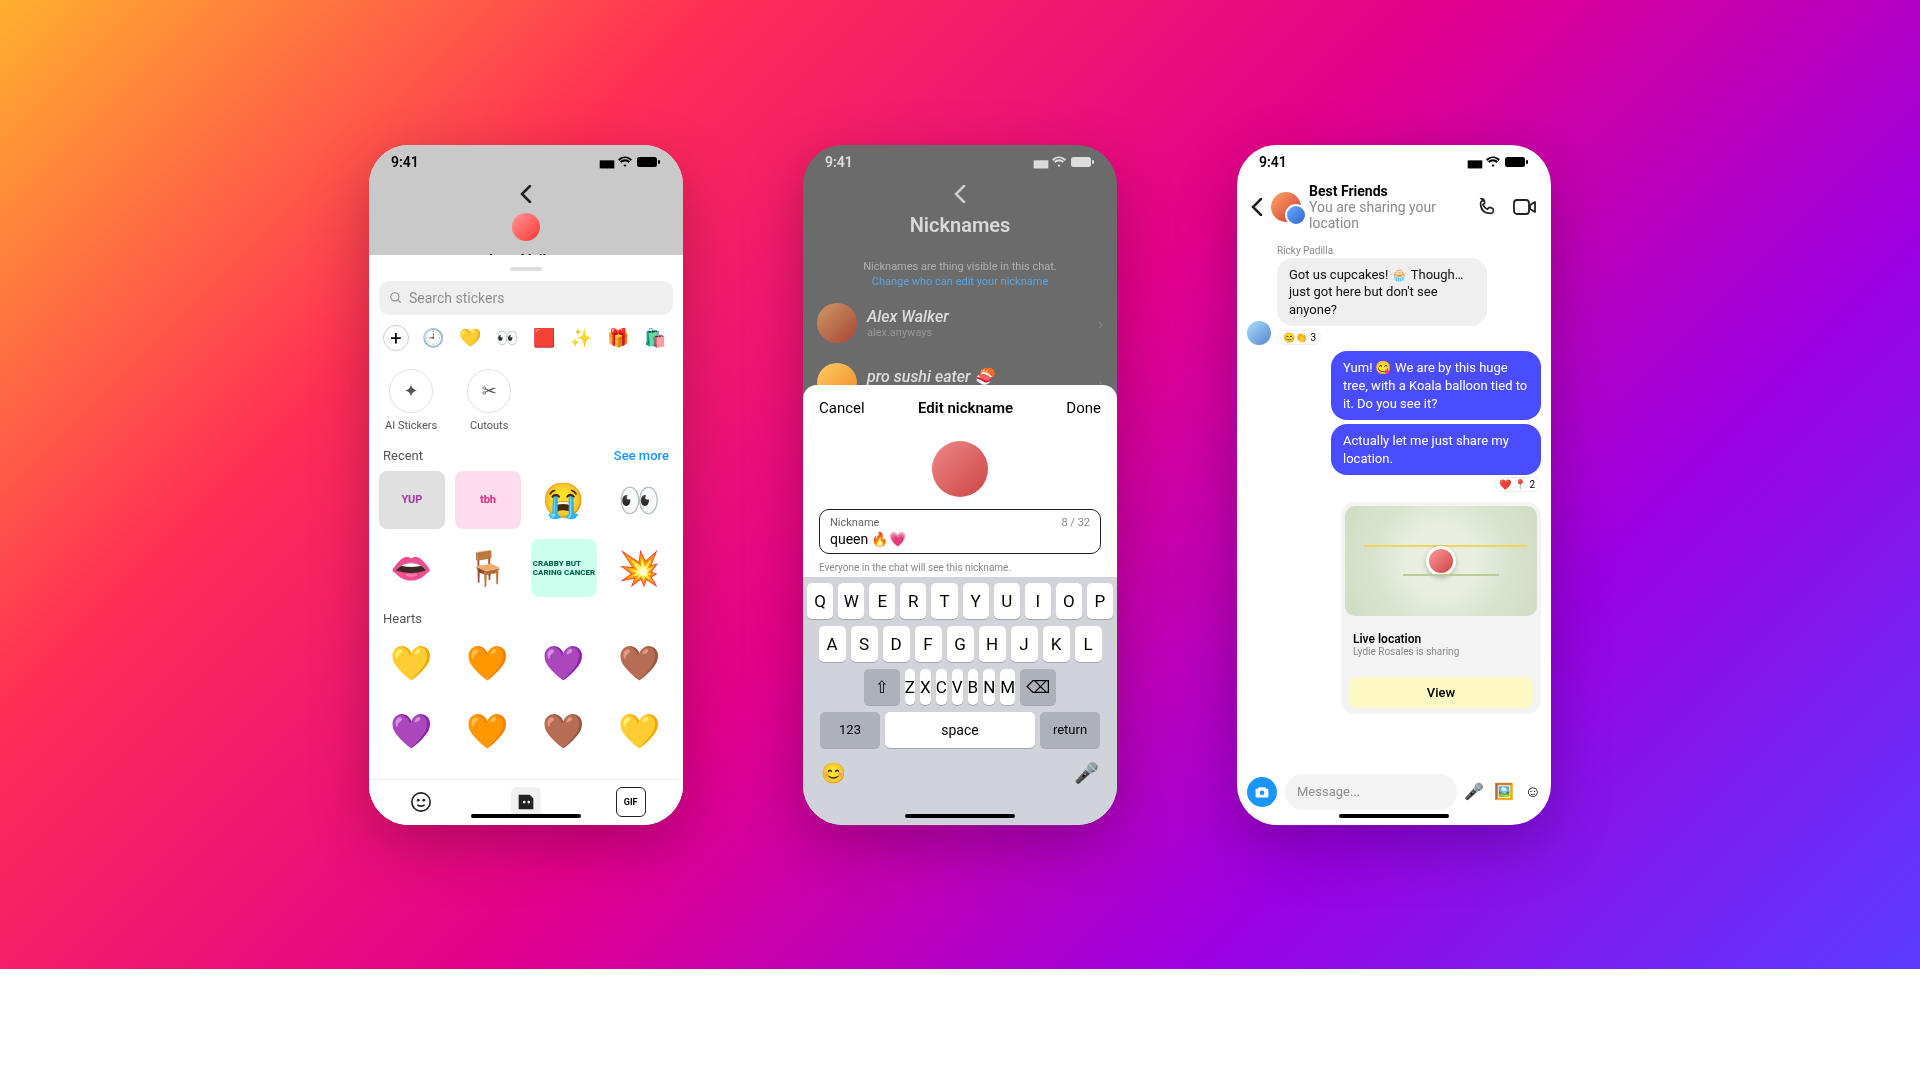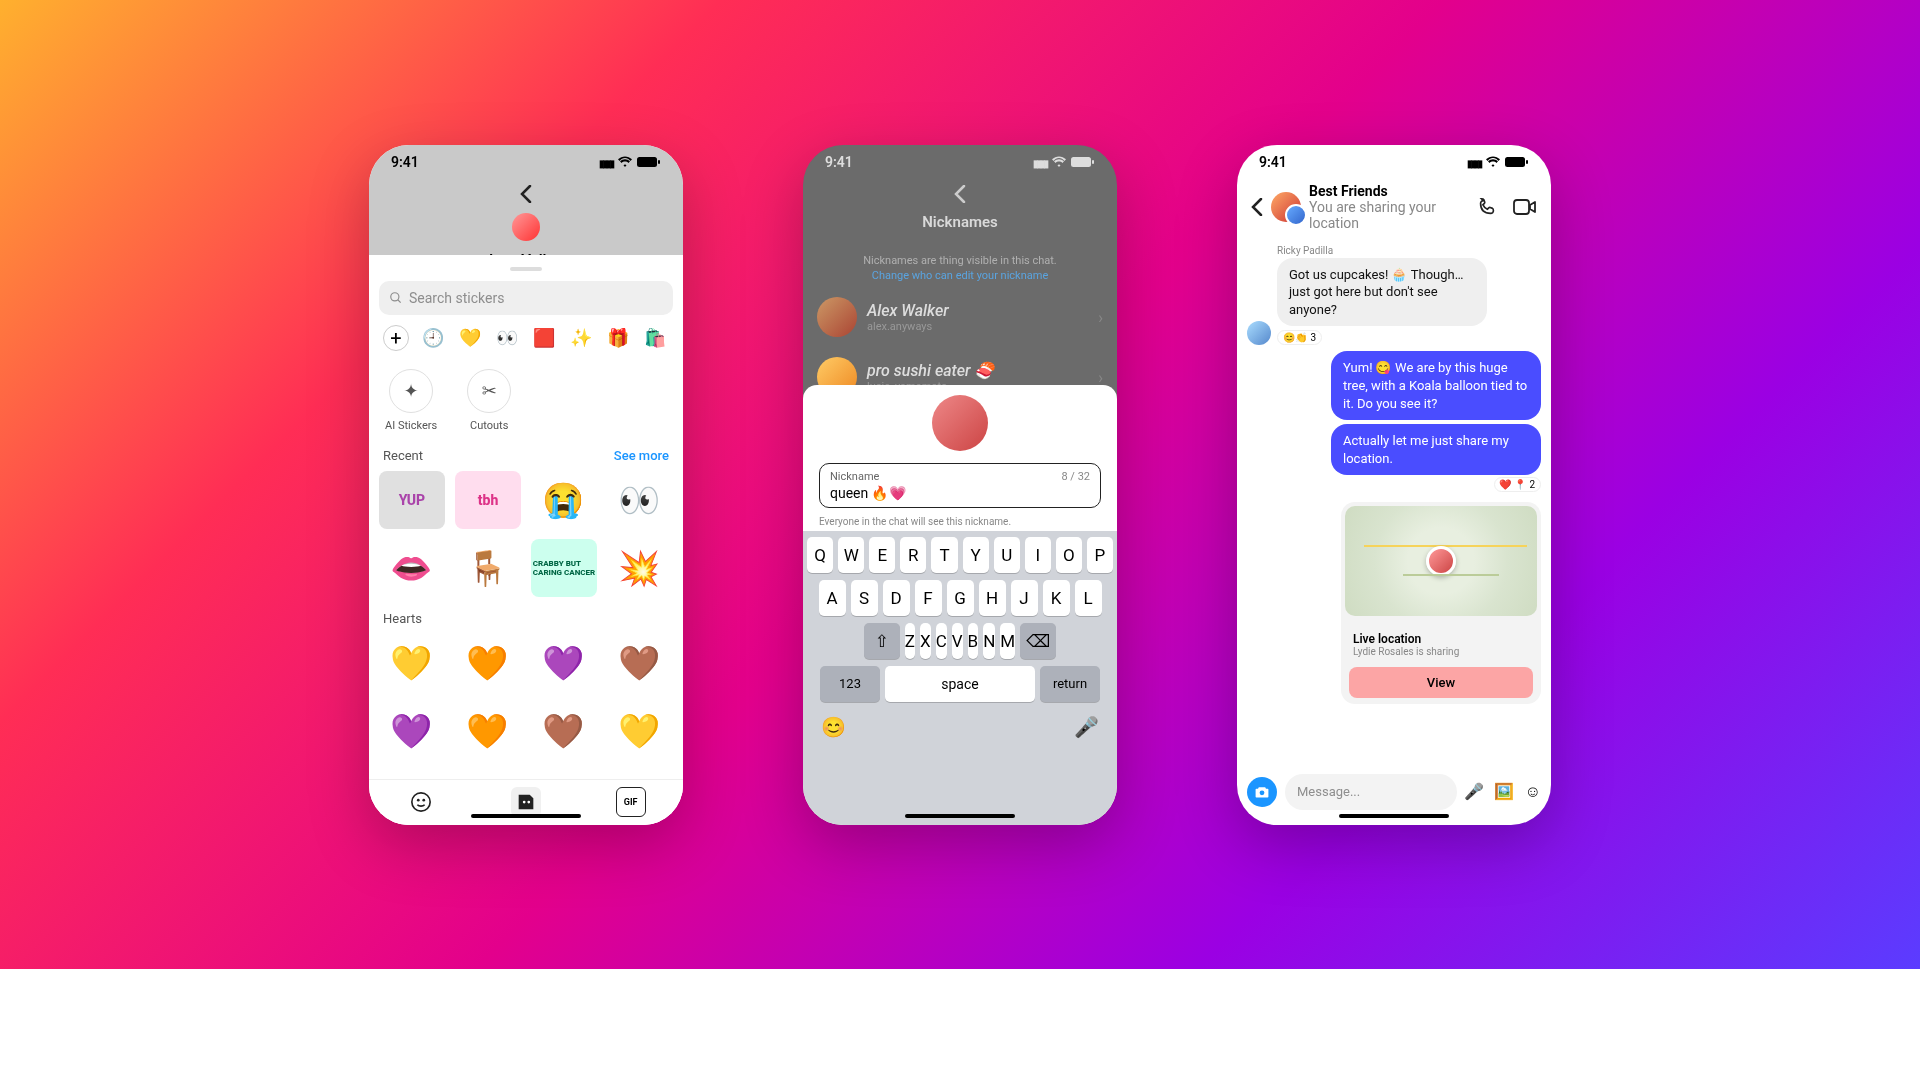--- a/index.html
+++ b/index.html
@@ -28,28 +28,28 @@
 .search-box { background: #efefef; border-radius: 10px; height: 34px; display: flex; align-items: center; padding: 0 10px; gap: 6px; color: #8e8e8e; font-size: 14px; }
 .cat-row { display: flex; justify-content: space-between; padding: 10px 4px 4px; }
 .cat-item { width: 26px; height: 26px; border-radius: 6px; display: flex; align-items: center; justify-content: center; font-size: 18px; }
 .tool-row { display: flex; gap: 30px; padding: 14px 6px 4px; }
 .tool-item { display: flex; flex-direction: column; align-items: center; gap: 6px; font-size: 11px; color: #555; }
 .tool-circle { width: 44px; height: 44px; border: 1px solid #e0e0e0; border-radius: 50%; display: flex; align-items: center; justify-content: center; font-size: 18px; }
 .section-hdr { display: flex; justify-content: space-between; align-items: center; padding: 12px 4px 6px; font-size: 13px; color: #555; }
 .see-more { color: #1b95ff; font-weight: 500; font-size: 13px; }
 .sticker-grid { display: grid; grid-template-columns: repeat(4,1fr); gap: 10px 10px; padding: 2px 0; }
 .sticker { height: 58px; border-radius: 8px; display: flex; align-items: center; justify-content: center; font-size: 34px; position: relative; }
-.sticker-label { position: absolute; font-size: 14px; font-weight: 800; }
+.sticker-label { position: absolute; font-size: 11px; font-weight: 800; }
 .sticker-tabbar { position: absolute; bottom: 0; left: 0; right: 0; height: 46px; background: #fff; display: flex; justify-content: space-around; align-items: center; border-top: 1px solid #eee; }
 .tabicon { width: 30px; height: 30px; border-radius: 6px; display: flex; align-items: center; justify-content: center; font-size: 12px; font-weight: 700; }
 .tabicon.active { background: #f0f0f0; }
 
 
 .dim-header { color: #ccc; }
-.p2-title { font-size: 15px; font-weight: 600; color: #d9d9d9; text-align: center; flex: 1; }
+.p2-title { font-size: 20px; font-weight: 600; color: #d9d9d9; text-align: center; flex: 1; }
 .help-row { font-size: 11px; text-align: center; padding: 4px 20px; color: #b0b0b0; line-height: 1.4; }
 .help-row .link { color: #5aa4e0; }
 .contact-row { display: flex; align-items: center; gap: 10px; padding: 10px 14px; color: #ddd; }
 .contact-avatar { width: 40px; height: 40px; border-radius: 50%; background: linear-gradient(135deg,#c96,#a43); flex-shrink: 0; }
 .contact-main { flex: 1; }
 .contact-name { font-size: 16px; font-weight: 500; color: #ddd; font-style: italic; }
 .contact-sub { font-size: 11px; color: #999; }
 .chevr { color: #888; }
 .modal { position: absolute; left: 0; right: 0; bottom: 0; top: 240px; background: #fff; border-radius: 14px 14px 0 0; display: flex; flex-direction: column; }
 .modal-hdr { display: flex; justify-content: space-between; align-items: center; padding: 14px 16px; font-size: 15px; }
@@ -88,21 +88,21 @@
 .out-col { display: flex; flex-direction: column; align-items: flex-end; gap: 4px; }
 .loc-card { background: #f3f3f3; border-radius: 14px; padding: 4px; margin: 6px 0 0 auto; width: 200px; }
 .loc-map { height: 110px; border-radius: 10px; position: relative; overflow:hidden; background: radial-gradient(circle at 50% 50%, #e8efe0 30%, #d9e4cf 60%, #cfdcc2 100%); }
 .loc-map::before{content:"";position:absolute;left:10%;right:5%;top:35%;height:2px;background:#f6d35a;} 
 .loc-map::after{content:"";position:absolute;left:30%;right:20%;top:62%;height:2px;background:#bc9;}
 .loc-picstack{position:absolute;left:50%;top:50%;transform:translate(-50%,-50%);}
 .loc-pin { width: 30px; height: 30px; border-radius: 50%; background: linear-gradient(135deg,#f99,#c44); border: 3px solid #fff; box-shadow: 0 2px 5px rgba(0,0,0,.25); }
 .loc-info { padding: 16px 8px 4px; }
 .loc-title { font-size: 12px; font-weight: 600; }
 .loc-sub { font-size: 10px; color: #888; }
-.loc-view { background: #fca5a5; border-radius: 8px; text-align: center; padding: 8px 0; font-size: 13px; font-weight: 500; margin: 6px 4px 2px; }
+.loc-view { background: #fef9c3; border-radius: 8px; text-align: center; padding: 8px 0; font-size: 13px; font-weight: 500; margin: 16px 4px 2px; }
 .composer { position: absolute; bottom: 14px; left: 10px; right: 10px; height: 38px; display: flex; align-items: center; gap: 8px; }
 .cam-btn { width: 30px; height: 30px; border-radius: 50%; background: #1b95ff; display: flex; align-items: center; justify-content: center; }
 .cam-btn svg{display:block;}
 .compose-input { flex: 1; background: #f3f3f3; border-radius: 20px; height: 36px; display: flex; align-items: center; padding: 0 12px; color: #8e8e8e; font-size: 13px; }
 .compose-icons { display: flex; gap: 10px; color: #000; }
 .phone1bg{position:absolute;top:0;left:0;right:0;height:110px;background:#c9c9c9;} 
 </style>
 </head>
 <body>
 
@@ -276,20 +276,25 @@
     <div class="contact-row">
       <div class="contact-avatar" style="background:linear-gradient(135deg,#fc6,#e82);"></div>
       <div class="contact-main">
         <div class="contact-name">pro sushi eater 🍣</div>
         <div class="contact-sub">lucie_yamamoto</div>
       </div>
       <span class="chevr">›</span>
     </div>
 
     <div class="modal">
+      <div class="modal-hdr">
+        <span>Cancel</span>
+        <span class="center-title">Edit nickname</span>
+        <span>Done</span>
+      </div>
       <div class="modal-body">
         <div class="m-avatar"></div>
         <div class="nick-input">
           <div class="nick-label">Nickname</div>
           <div class="nick-value">queen 🔥💗</div>
           <div class="nick-counter">8 / 32</div>
         </div>
         <div class="nick-help">Everyone in the chat will see this nickname.</div>
       </div>
       <div class="keyboard">

